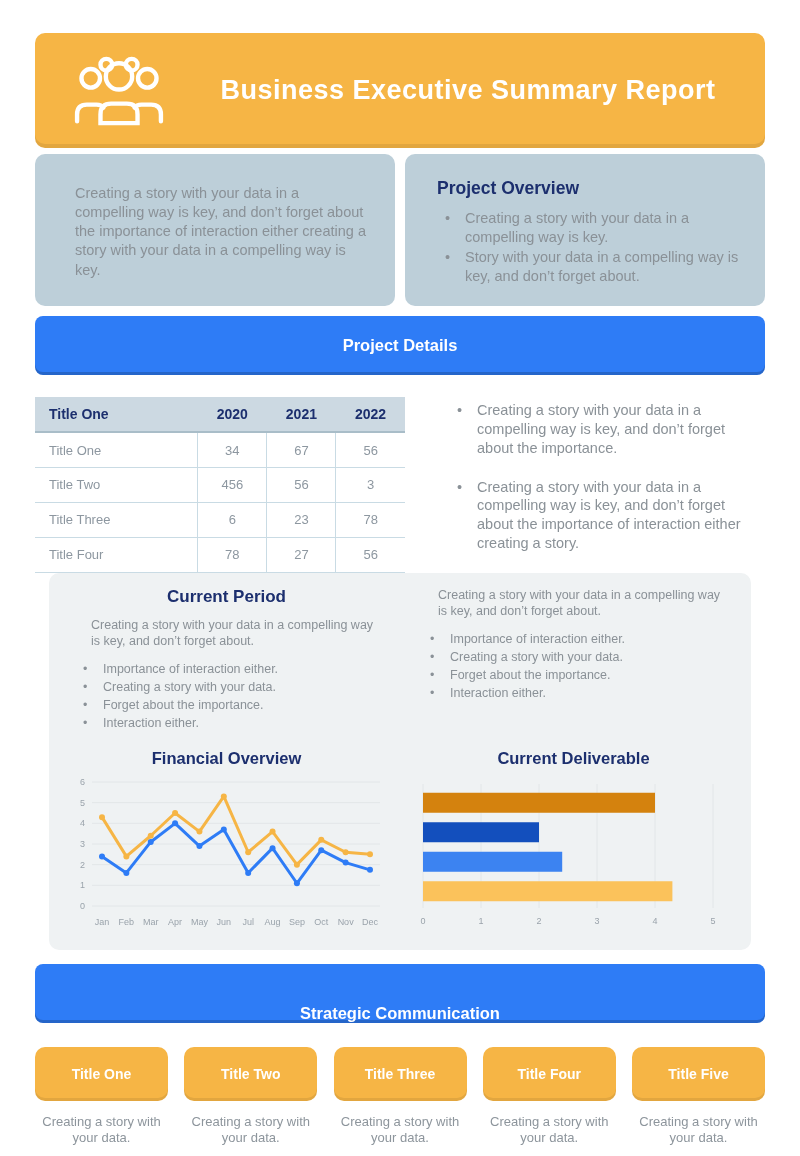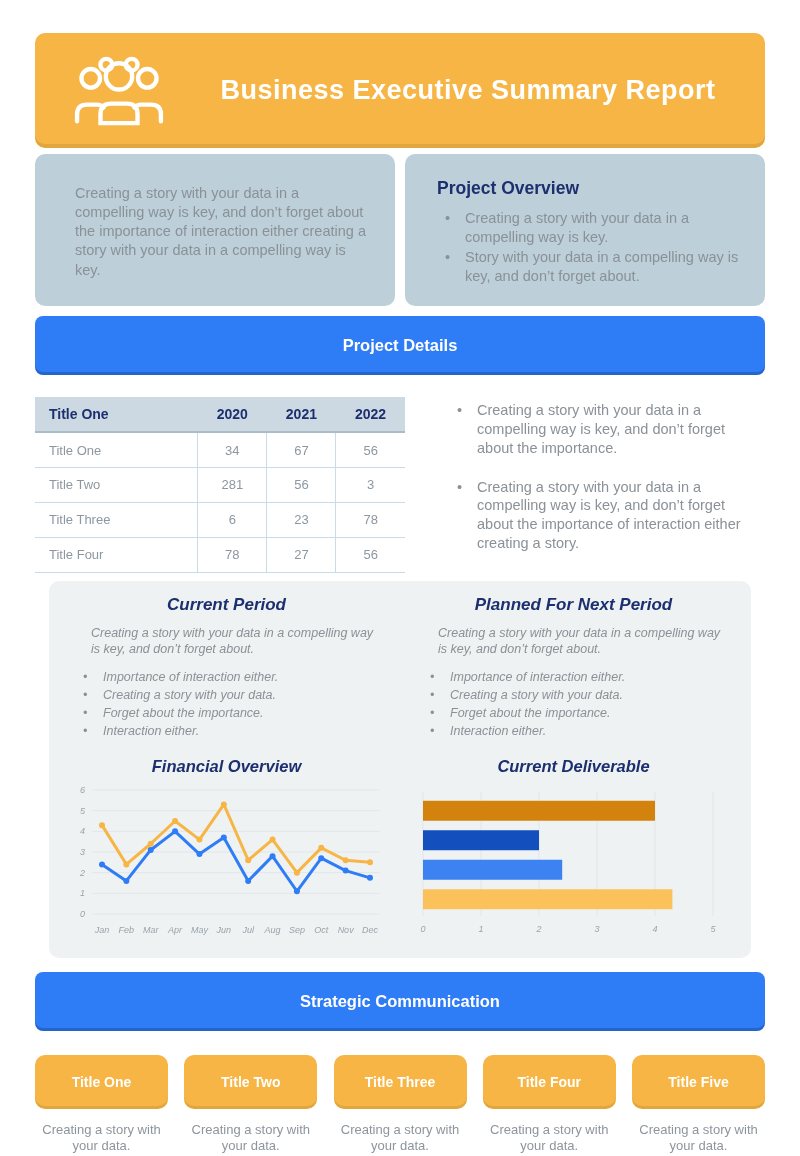--- a/index.html
+++ b/index.html
@@ -23,40 +23,40 @@
   ul.dots { list-style:none; }
   ul.dots li { position:relative; padding-left:28px; color:#8A9197; }
   ul.dots li::before { content:"•"; position:absolute; left:8px; top:0; color:#8A9197; }
   .intro-right ul.dots li { font-size:14.5px; line-height:1.28; margin-bottom:2px; }
 
   
   .banner { margin:10px 35px 0; height:59px; background:#2E7CF6; border-radius:8px;
     display:flex; align-items:center; justify-content:center; color:#fff; font-weight:bold;
     font-size:16.5px; box-shadow:inset 0 -3px rgba(0,0,0,0.18); }
   .banner.mt16 { margin-top:16px; }
-  .banner.mt14 { margin-top:14px; }
+  .banner.mt14 { margin-top:14px;align-items:flex-end; }
 
   
   .details-row { margin:22px 35px 0; display:flex; gap:44px; min-height:150px; }
   table.data-table { border-collapse:collapse; width:370px; flex:0 0 auto; }
   .data-table thead th { background:#CCD9E2; color:#1C2F6E; font-weight:bold; font-size:14px;
     padding:9px 6px; border-bottom:2px solid #A9BDC8; }
   .data-table thead th:first-child { text-align:left; padding-left:14px; width:44%; }
   .data-table tbody td { color:#8D97A0; font-size:13px; padding:8px 6px; text-align:center;
     border-top:1px solid #C9DBE4; }
   .data-table tbody tr:first-child td { border-top:none; }
   .data-table tbody tr:last-child td { border-bottom:1px solid #C9DBE4; }
   .data-table tbody td:first-child { text-align:left; padding-left:14px; }
   .data-table tbody td + td { border-left:1px solid #C9DBE4; }
   .details-bullets { flex:1; padding-top:4px; }
   .details-bullets li { font-size:14.5px; line-height:1.3; margin-bottom:20px; }
 
   
-  .accomplish-section { margin:8px 49px 0; background:#EFF2F3; border-radius:10px;
-    padding:14px 4px 18px;font-style:italic; }
+  .accomplish-section { margin:0 49px 0; background:#EFF2F3; border-radius:10px;
+    padding:14px 4px 18px; }
   .acc-cols { display:flex; }
   .acc-col { width:50%; padding:0 16px; }
   .acc-col h3 { text-align:center; color:#1C2F6E; font-weight:bold; font-size:17px; margin-bottom:10px; }
   .acc-col p { color:#8A9197; font-size:12.5px; line-height:1.3; margin:0 6px 12px 22px; }
   .acc-col ul.dots li { font-size:12.5px; line-height:1.35; padding-left:34px; margin-bottom:1px; }
   .acc-col ul.dots li::before { left:14px; }
   .charts-row { display:flex; margin-top:16px;align-items:flex-end; }
   .chart-box { width:50%; display:flex; flex-direction:column; align-items:center; }
   .chart-box h4 { color:#1C2F6E; font-weight:bold; font-size:16.5px; margin-bottom:6px; text-align:center; }
   .chart-box svg { display:block; }
@@ -118,21 +118,21 @@
       </thead>
       <tbody>
         <tr>
           <td>Title One</td>
           <td>34</td>
           <td>67</td>
           <td>56</td>
         </tr>
         <tr>
           <td>Title Two</td>
-          <td>281</td>
+          <td>456</td>
           <td>56</td>
           <td>3</td>
         </tr>
         <tr>
           <td>Title Three</td>
           <td>6</td>
           <td>23</td>
           <td>78</td>
         </tr>
         <tr>
@@ -156,21 +156,20 @@
         <h3>Current Period</h3>
         <p>Creating a story with your data in a compelling way is key, and don’t forget about.</p>
         <ul class="dots">
           <li>Importance of interaction either.</li>
           <li>Creating a story with your data.</li>
           <li>Forget about the importance.</li>
           <li>Interaction either.</li>
         </ul>
       </div>
       <div class="acc-col">
-        <h3>Planned For Next Period</h3>
         <p>Creating a story with your data in a compelling way is key, and don’t forget about.</p>
         <ul class="dots">
           <li>Importance of interaction either.</li>
           <li>Creating a story with your data.</li>
           <li>Forget about the importance.</li>
           <li>Interaction either.</li>
         </ul>
       </div>
     </div>
     <div class="charts-row">

